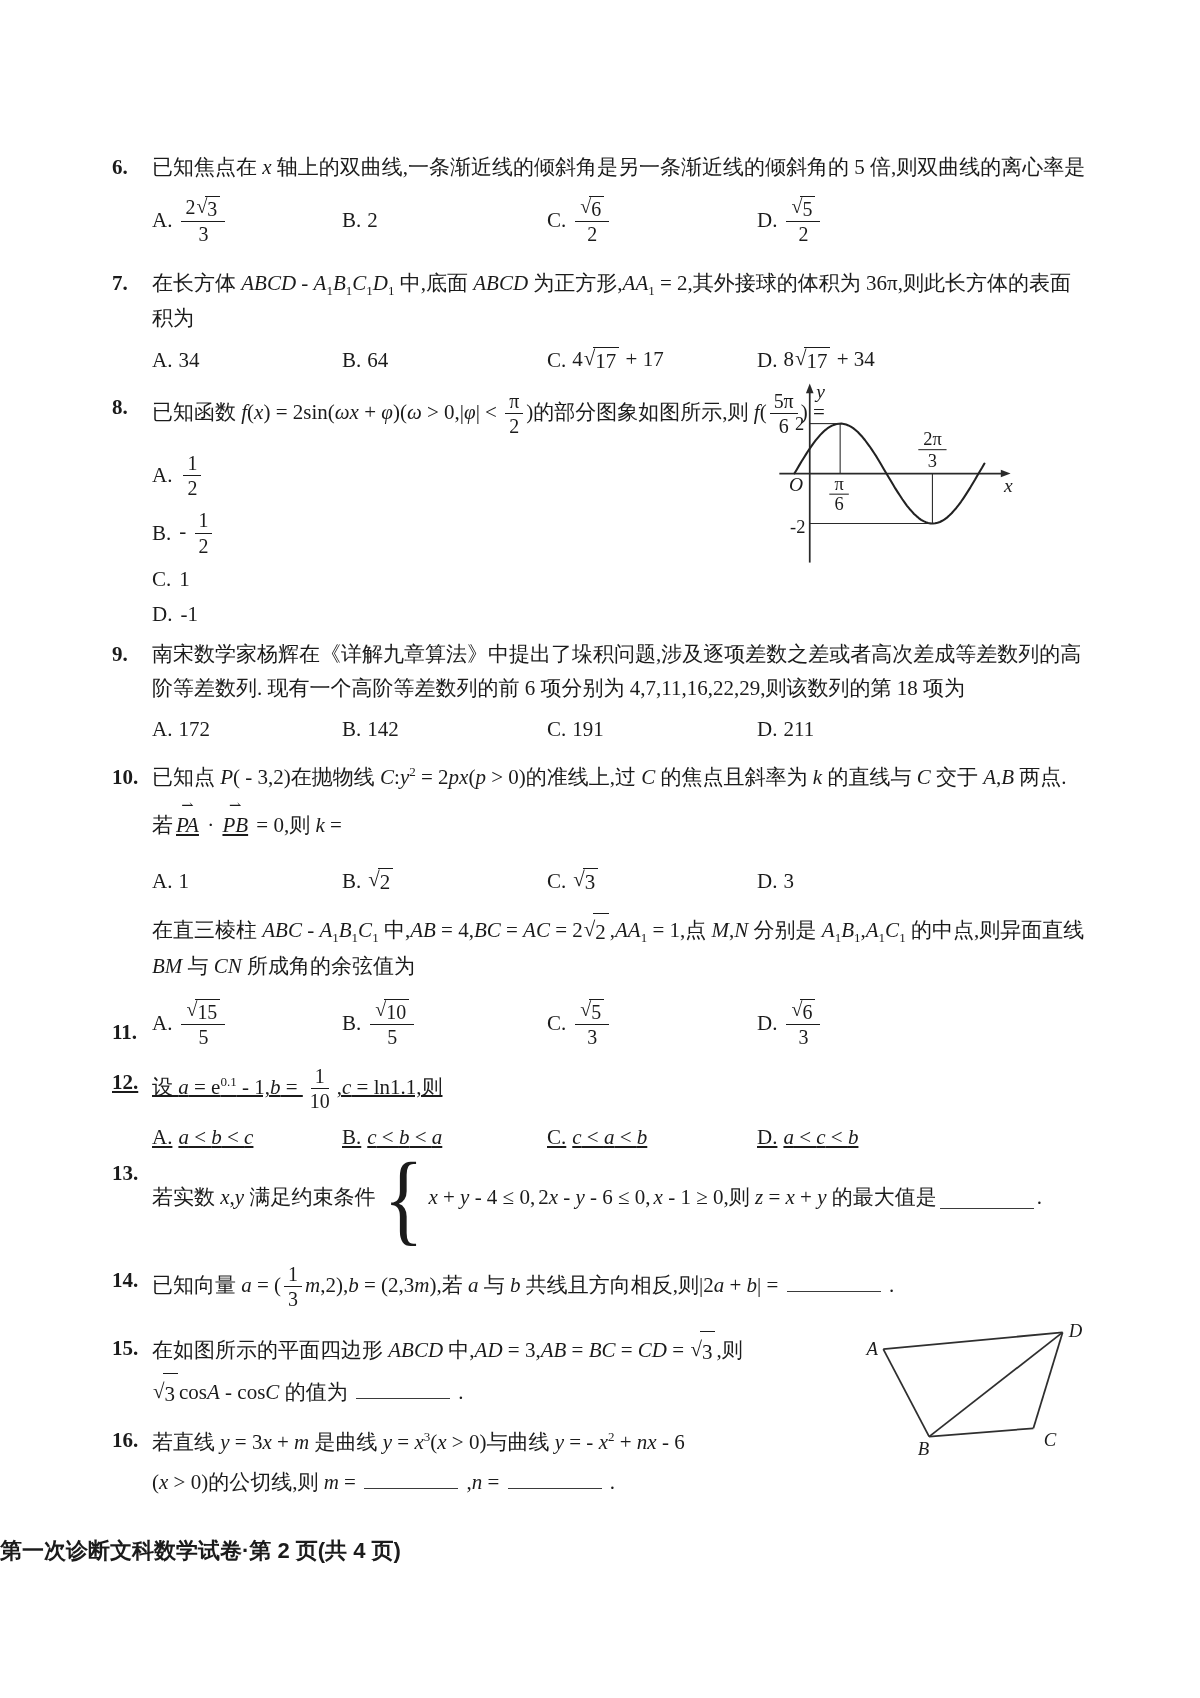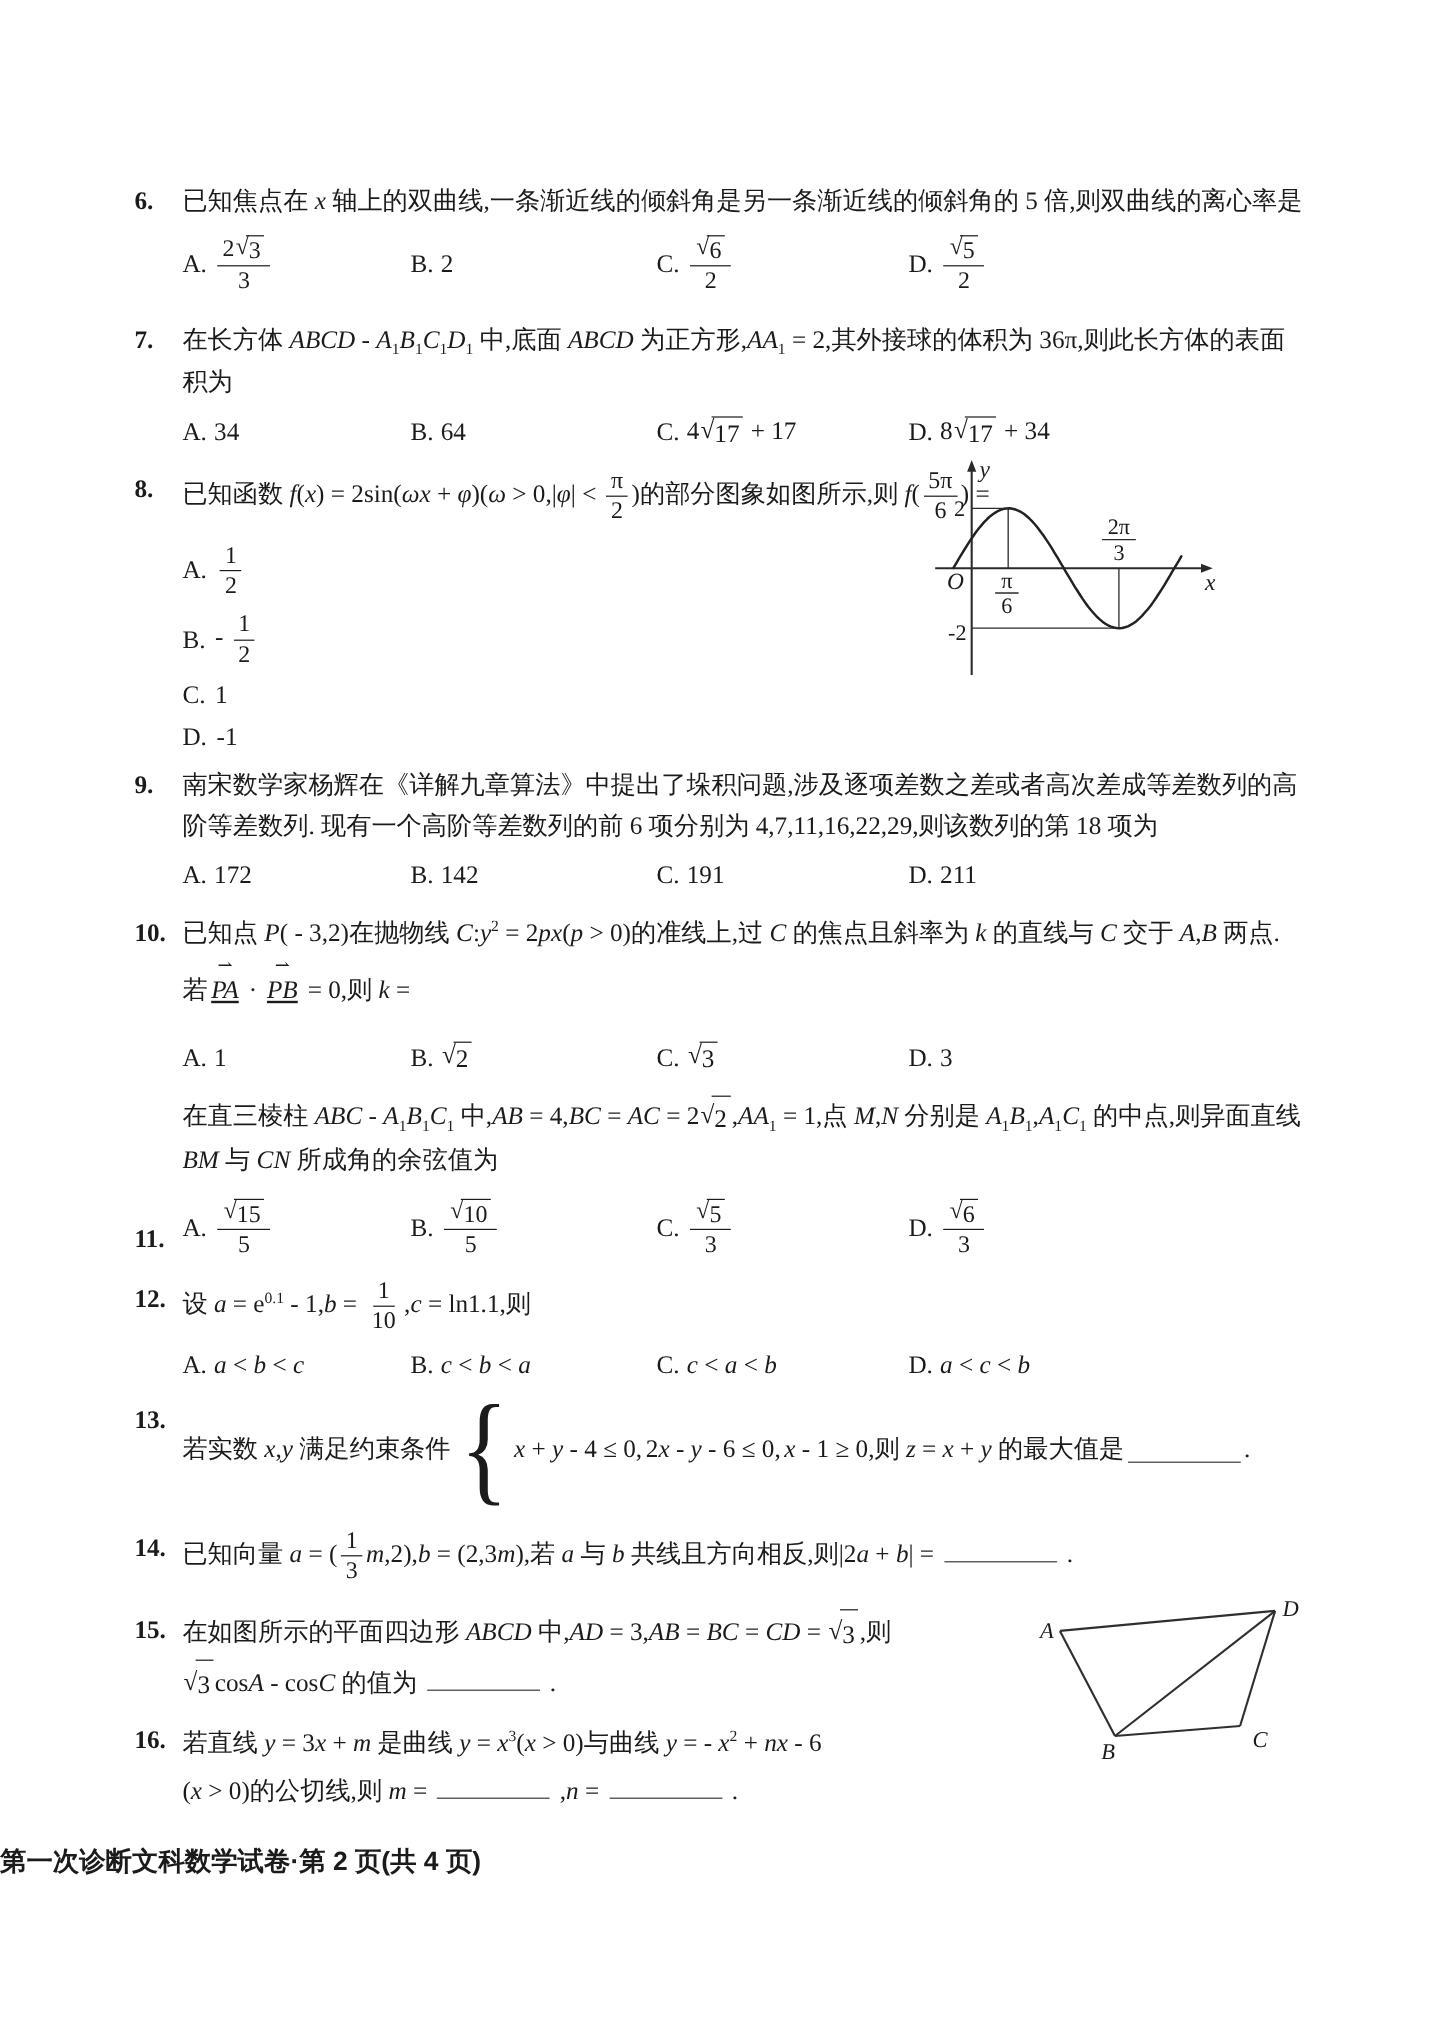--- a/index.html
+++ b/index.html
@@ -46,21 +46,21 @@
   .q7{margin-bottom:16px;}
   .q8wrap{position:relative;min-height:212px;}
   .q8-opts{display:flex;flex-direction:column;gap:10px;margin-top:14px;}
   .q8-opts .opt{gap:8px;}
   .q8-svg{position:absolute;left:612px;top:-12px;width:250px;height:190px;}
   .q8{margin-bottom:10px;}
   .q9{margin-bottom:18px;}
   .q10{margin-bottom:18px;}
   .q11{margin-bottom:16px;align-items:flex-end;}
   .q11 .opts{margin-top:16px;}
-  .q12{margin-bottom:16px;}
+  .q12{margin-bottom:6px;text-decoration:underline;}
   .q13row{display:flex;align-items:center;flex-wrap:nowrap;}
   .brace{font-size:102px;font-weight:400;line-height:0.82;transform:scaleX(0.82);
          margin:0 0 0 4px;}
   .sys{display:inline-flex;flex-direction:row;gap:3px;line-height:1.5;}
   .q13{margin-bottom:24px;}
   .q14{margin-bottom:20px;}
   .q15 .qbody{max-width:660px;}
   .q15{position:relative;margin-bottom:8px;}
   .q15-svg{position:absolute;left:740px;top:-14px;width:245px;height:158px;}
   .stemline{line-height:1.9;}

